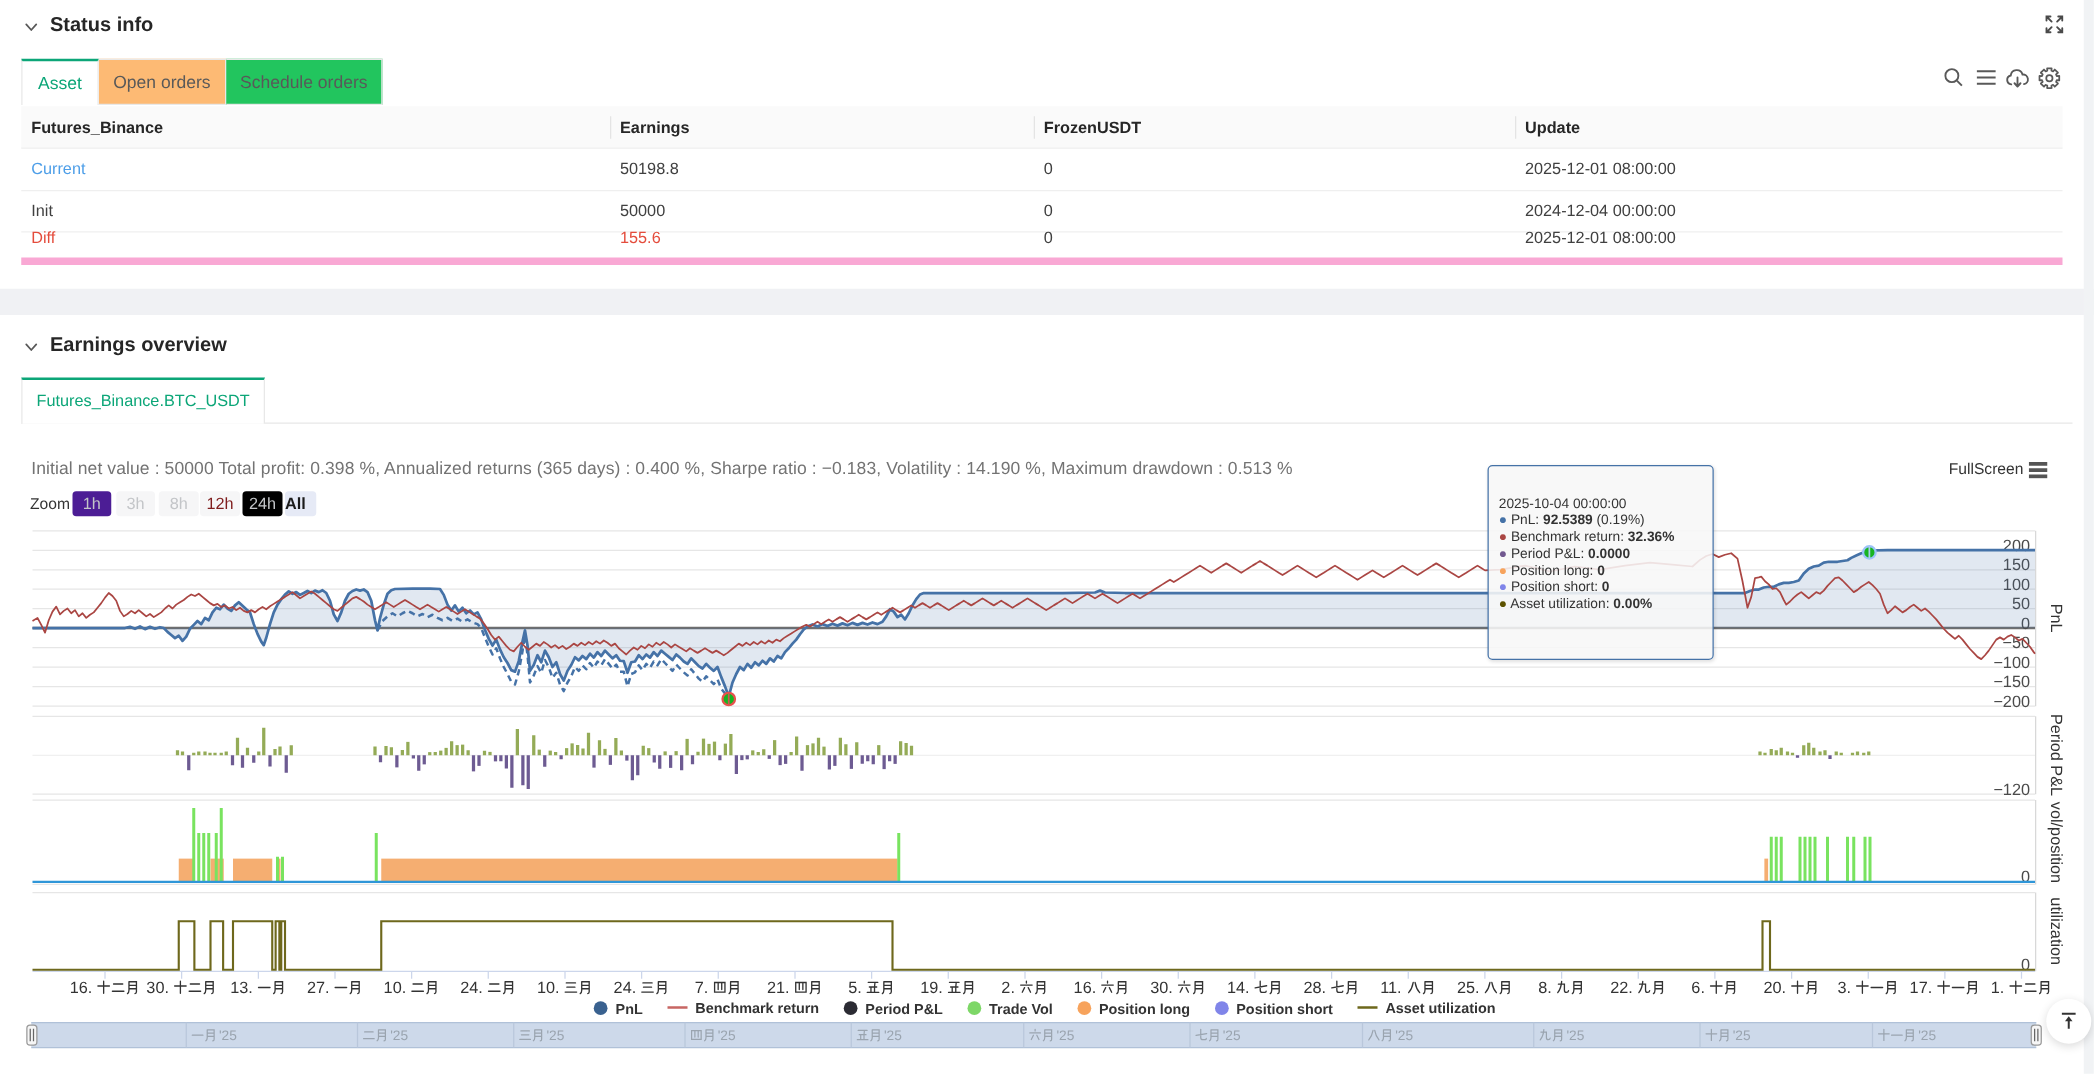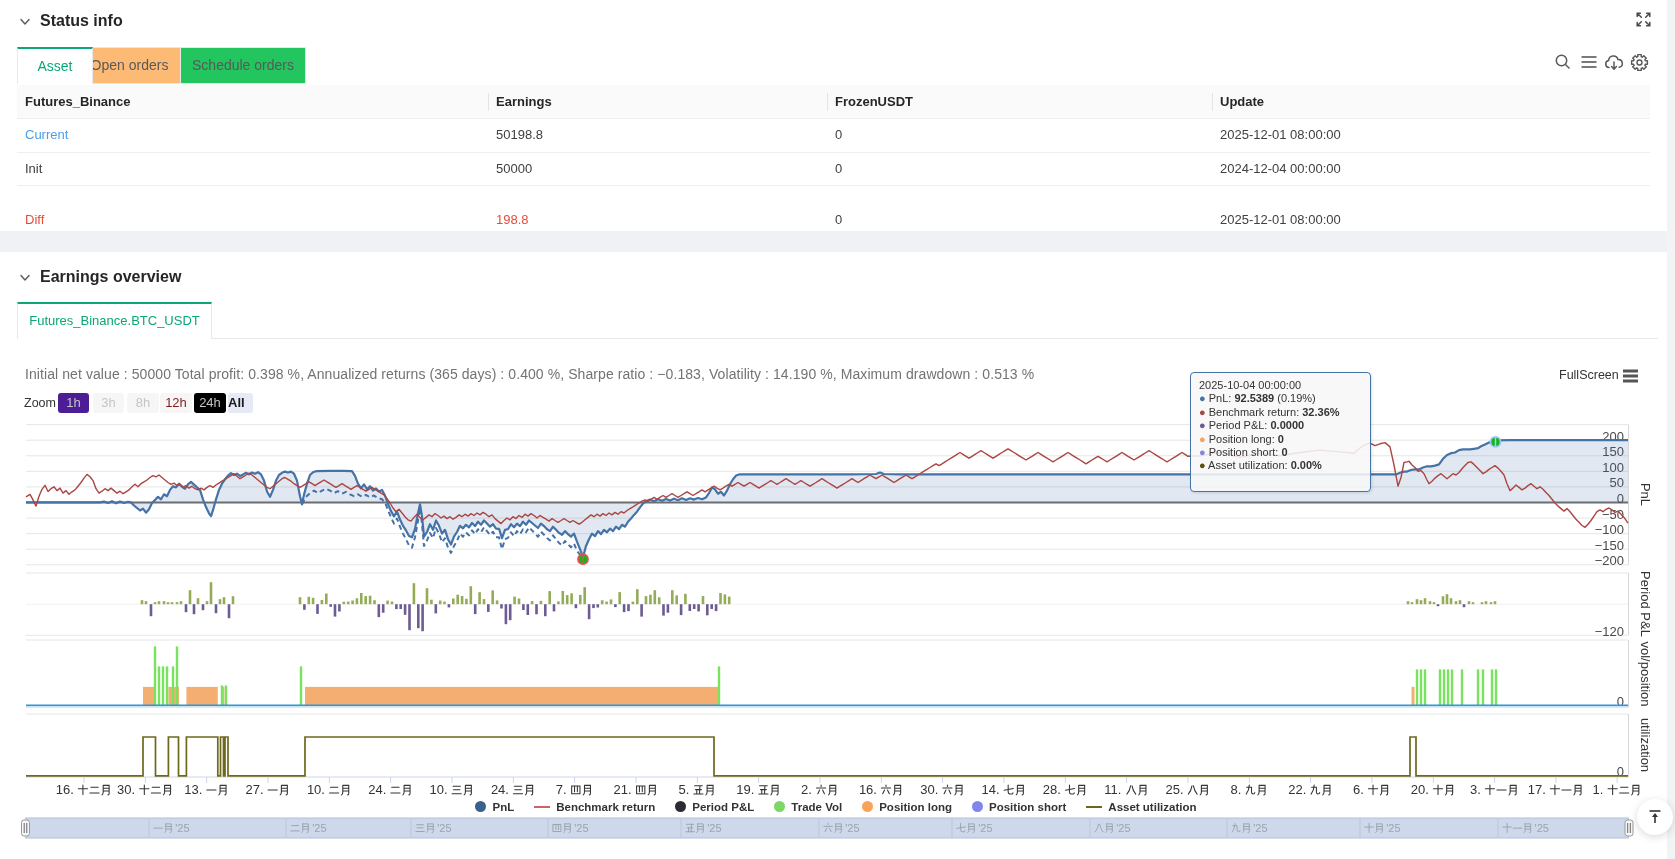--- a/index.html
+++ b/index.html
@@ -11,21 +11,21 @@
   </svg>
 <div style="position:absolute;left:40px;top:12px;font-size:16px;font-weight:bold;color:#262626">Status info</div>
 <svg width="17" height="17" style="position:absolute;left:1635px;top:11px" viewBox="0 0 17 17">
     <g stroke="#4a4a4a" stroke-width="1.5" fill="none" stroke-linecap="round">
       <path d="M6.3 6.3 L2.2 2.2 M2.2 5.4 V2.2 H5.4"></path>
       <path d="M10.7 6.3 L14.8 2.2 M11.6 2.2 H14.8 V5.4"></path>
       <path d="M6.3 10.7 L2.2 14.8 M2.2 11.6 V14.8 H5.4"></path>
       <path d="M10.7 10.7 L14.8 14.8 M14.8 11.6 V14.8 H11.6"></path>
     </g>
   </svg>
-<div style="position:absolute;left:17px;top:47px;width:76px;height:37px;background:#fff;border:1px solid #e8e8e8;border-top:2px solid #0ca678;border-bottom:none;box-sizing:border-box;font-size:14px;color:#0ca678;text-align:center;line-height:34px;z-index:2">Asset</div>
+<div style="position:absolute;left:17px;top:47px;width:62px;height:37px;background:#fff;border:1px solid #e8e8e8;border-top:2px solid #0ca678;border-bottom:none;box-sizing:border-box;font-size:14px;color:#0ca678;text-align:center;line-height:34px;z-index:2">Asset</div>
 <div style="position:absolute;left:79px;top:47px;width:102px;height:37px;background:#fdba74;border:1px solid #e8e8e8;border-left:none;box-sizing:border-box;font-size:14px;color:#595959;text-align:center;line-height:35px">Open orders</div>
 <div style="position:absolute;left:181px;top:47px;width:125px;height:37px;background:#22c55e;border:1px solid #e8e8e8;border-left:none;box-sizing:border-box;font-size:14px;color:#595959;text-align:center;line-height:35px">Schedule orders</div>
 <svg width="18" height="18" style="position:absolute;left:1554px;top:53px" viewBox="0 0 18 18">
     <circle cx="7.5" cy="7.5" r="5.2" fill="none" stroke="#595959" stroke-width="1.5"></circle>
     <line x1="11.5" y1="11.5" x2="15.5" y2="15.5" stroke="#595959" stroke-width="1.5"></line>
   </svg>
 <svg width="18" height="18" style="position:absolute;left:1580px;top:53px" viewBox="0 0 18 18">
     <g stroke="#595959" stroke-width="1.6">
       <line x1="1.5" y1="4" x2="16.5" y2="4"></line>
       <line x1="1.5" y1="9" x2="16.5" y2="9"></line>
@@ -53,23 +53,23 @@
     <div style="position:absolute;left:479px;top:0;height:34px;line-height:34px;font-size:13px;color:#404040">50198.8</div>
     <div style="position:absolute;left:818px;top:0;height:34px;line-height:34px;font-size:13px;color:#404040">0</div>
     <div style="position:absolute;left:1203px;top:0;height:34px;line-height:34px;font-size:13px;color:#404040">2025-12-01 08:00:00</div>
   </div>
 <div style="position:absolute;left:17px;top:152px;width:1633px;height:33px;border-bottom:1px solid #efefef;">
     <div style="position:absolute;left:8px;top:0;height:33px;line-height:33px;font-size:13px;color:#404040">Init</div>
     <div style="position:absolute;left:479px;top:0;height:33px;line-height:33px;font-size:13px;color:#404040">50000</div>
     <div style="position:absolute;left:818px;top:0;height:33px;line-height:33px;font-size:13px;color:#404040">0</div>
     <div style="position:absolute;left:1203px;top:0;height:33px;line-height:33px;font-size:13px;color:#404040">2024-12-04 00:00:00</div>
   </div>
-<div style="position:absolute;left:17px;top:203px;width:1633px;height:33px;border-bottom:3px solid #f9a8d4;text-align:right;">
+<div style="position:absolute;left:17px;top:173px;width:1633px;height:33px;border-bottom:6px solid #f9a8d4;text-align:right;">
     <div style="position:absolute;left:8px;top:0;height:33px;line-height:33px;font-size:13px;color:#e44c3c">Diff</div>
-    <div style="position:absolute;left:479px;top:0;height:33px;line-height:33px;font-size:13px;color:#e44c3c">198.8</div>
+    <div style="position:absolute;left:479px;top:0;height:33px;line-height:33px;font-size:13px;color:#e44c3c">155.6</div>
     <div style="position:absolute;left:818px;top:0;height:33px;line-height:33px;font-size:13px;color:#404040">0</div>
     <div style="position:absolute;left:1203px;top:0;height:33px;line-height:33px;font-size:13px;color:#404040">2025-12-01 08:00:00</div>
   </div>
 <div style="position:absolute;left:488px;top:93px;width:1px;height:18px;background:#e4e4e4"></div>
 <div style="position:absolute;left:827px;top:93px;width:1px;height:18px;background:#e4e4e4"></div>
 <div style="position:absolute;left:1212px;top:93px;width:1px;height:18px;background:#e4e4e4"></div>
 <div style="position:absolute;left:0;top:231px;width:1675px;height:21px;background:#f0f1f4"></div>
 <svg width="12" height="12" style="position:absolute;left:19px;top:272px" viewBox="0 0 12 12">
     <path d="M2 3.5 L6 8 L10 3.5" fill="none" stroke="#595959" stroke-width="1.4" stroke-linecap="round" stroke-linejoin="round"></path>
   </svg>
@@ -489,21 +489,21 @@
 </svg>
 <div style="position:absolute;left:34px;top:799px;width:1604px;display:flex;justify-content:center;gap:20px;font-size:11.5px;font-weight:bold;color:#333;align-items:center;height:16px">
 <span><span style="display:inline-block;width:11px;height:11px;border-radius:50%;background:#39618f;margin-right:6px;vertical-align:-1px"></span>PnL</span>
 <span><span style="display:inline-block;width:16px;height:0;border-top:2px solid #c76663;margin-right:6px;vertical-align:3px"></span>Benchmark return</span>
 <span><span style="display:inline-block;width:11px;height:11px;border-radius:50%;background:#2b2b33;margin-right:6px;vertical-align:-1px"></span>Period P&amp;L</span>
 <span><span style="display:inline-block;width:11px;height:11px;border-radius:50%;background:#7dd767;margin-right:6px;vertical-align:-1px"></span>Trade Vol</span>
 <span><span style="display:inline-block;width:11px;height:11px;border-radius:50%;background:#f7a35c;margin-right:6px;vertical-align:-1px"></span>Position long</span>
 <span><span style="display:inline-block;width:11px;height:11px;border-radius:50%;background:#8085e9;margin-right:6px;vertical-align:-1px"></span>Position short</span>
 <span><span style="display:inline-block;width:16px;height:0;border-top:2px solid #6e681c;margin-right:6px;vertical-align:3px"></span>Asset utilization</span>
 </div>
-<div style="position:absolute;left:1190px;top:372px;width:163px;height:106px;background:rgba(247,247,247,0.88);border:1px solid #4572A7;border-radius:4px;box-shadow:1px 1px 3px rgba(0,0,0,0.12);z-index:30;padding:6px 8px;font-size:11px;color:#333;line-height:13.4px">
+<div style="position:absolute;left:1190px;top:372px;width:163px;height:106px;background:rgba(247,247,247,0.88);border:1px solid #4572A7;border-radius:4px;box-shadow:1px 1px 3px rgba(0,0,0,0.12);z-index:30;padding:24px 8px;font-size:11px;color:#333;line-height:13.4px">
 <div>2025-10-04 00:00:00</div>
 <div><span style="color:#4572A7">●</span> PnL: <b>92.5389</b> (0.19%)</div>
 <div><span style="color:#AA4643">●</span> Benchmark return: <b>32.36%</b></div>
 <div><span style="color:#71588F">●</span> Period P&amp;L: <b>0.0000</b></div>
 <div><span style="color:#f7a35c">●</span> Position long: <b>0</b></div>
 <div><span style="color:#8085e9">●</span> Position short: <b>0</b></div>
 <div><span style="color:#5c5200">●</span> Asset utilization: <b>0.00%</b></div>
 </div>
 <div style="position:absolute;left:1667px;top:0;width:8px;height:859px;background:#f1f3f5"></div>
 <div style="position:absolute;left:1637px;top:799px;width:36px;height:36px;border-radius:50%;background:#fff;box-shadow:0 2px 8px rgba(0,0,0,0.15);z-index:40"></div>

